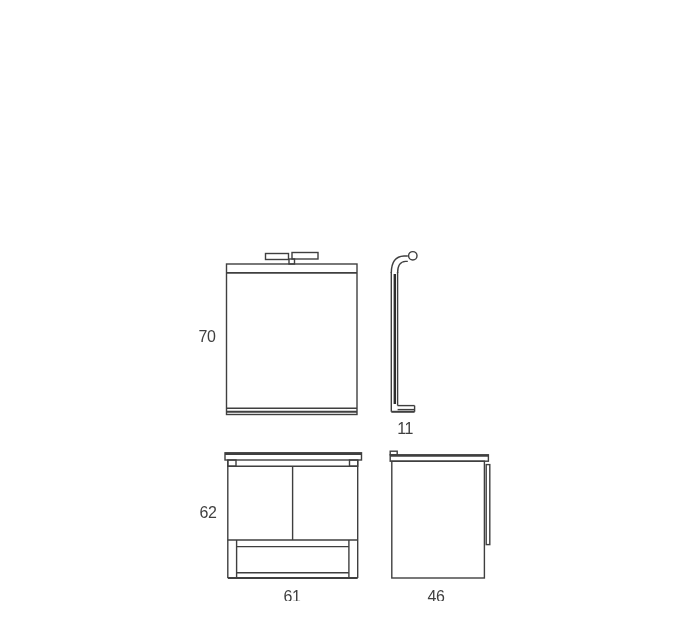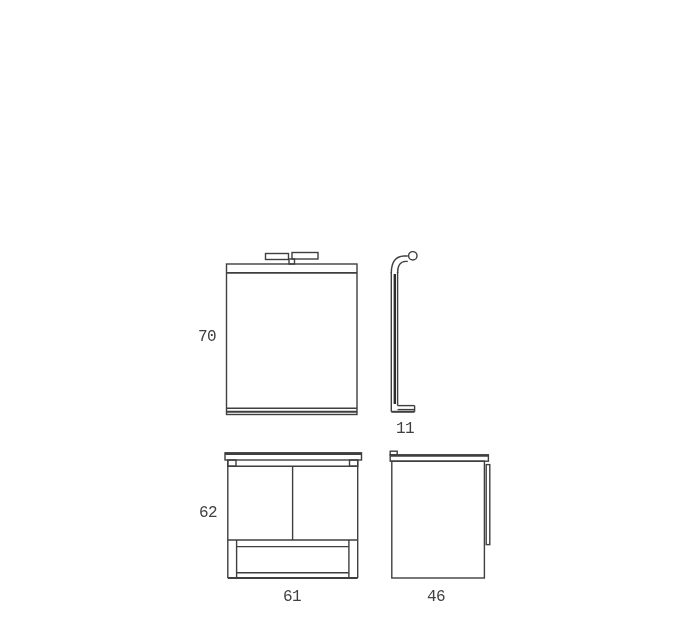--- a/index.html
+++ b/index.html
@@ -4,21 +4,21 @@
 <style>
   :root { --line: #3f3f3f; --bg: #ffffff; }
   * { margin: 0; padding: 0; box-sizing: border-box; }
   html, body { background: var(--bg); }
   .canvas {
     position: relative;
     width: 688px;
     height: 601px;
     background: var(--bg);
     overflow: hidden;
-    font-family: Liberation Mono, monospace;
+    font-family: Liberation Sans, sans-serif;
   }
   .drawing {
     position: absolute;
     left: 0; top: 0;
     color: var(--line);
   }
   .dim-label {
     position: absolute;
     width: 34px;
     text-align: center;

